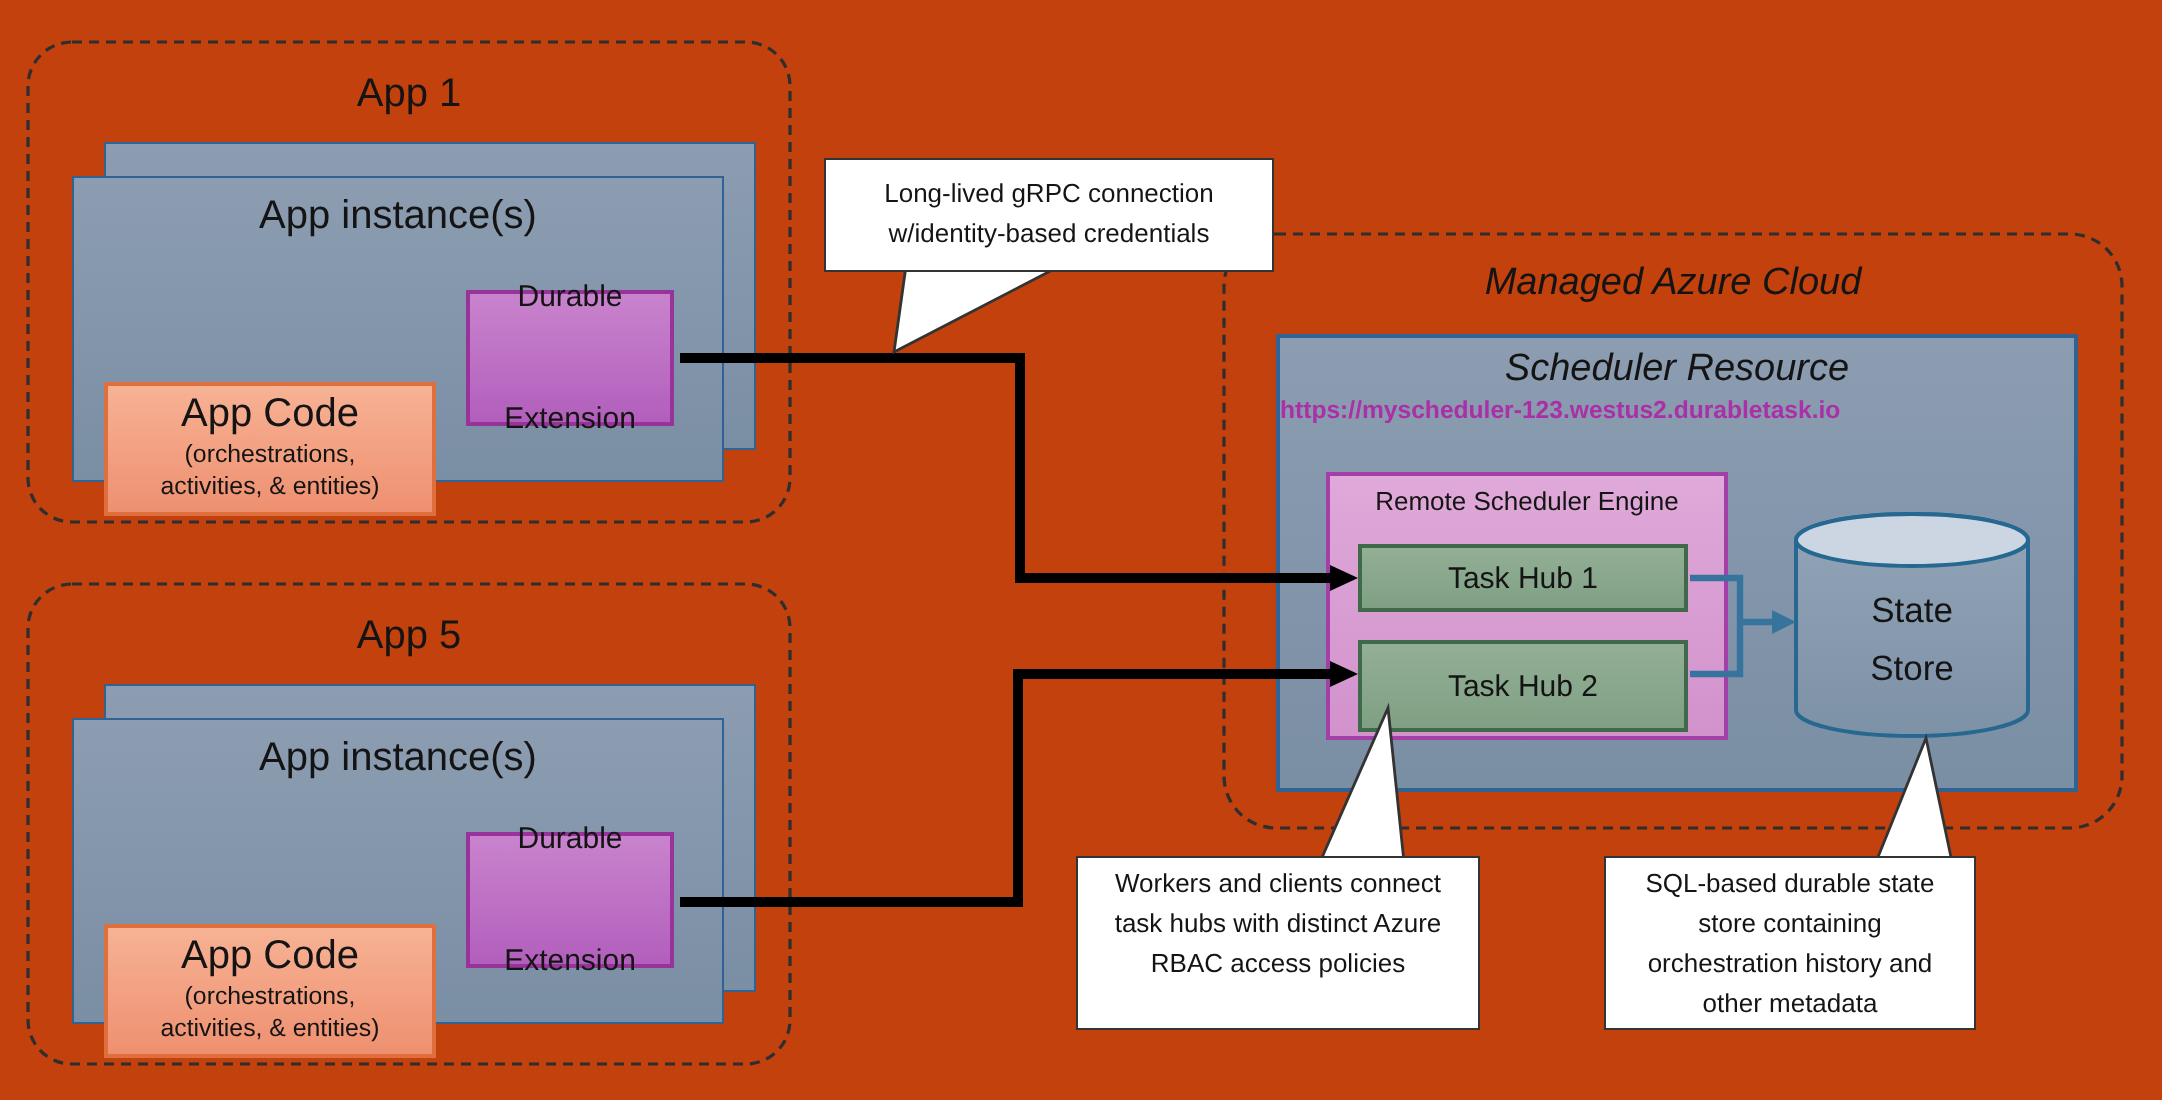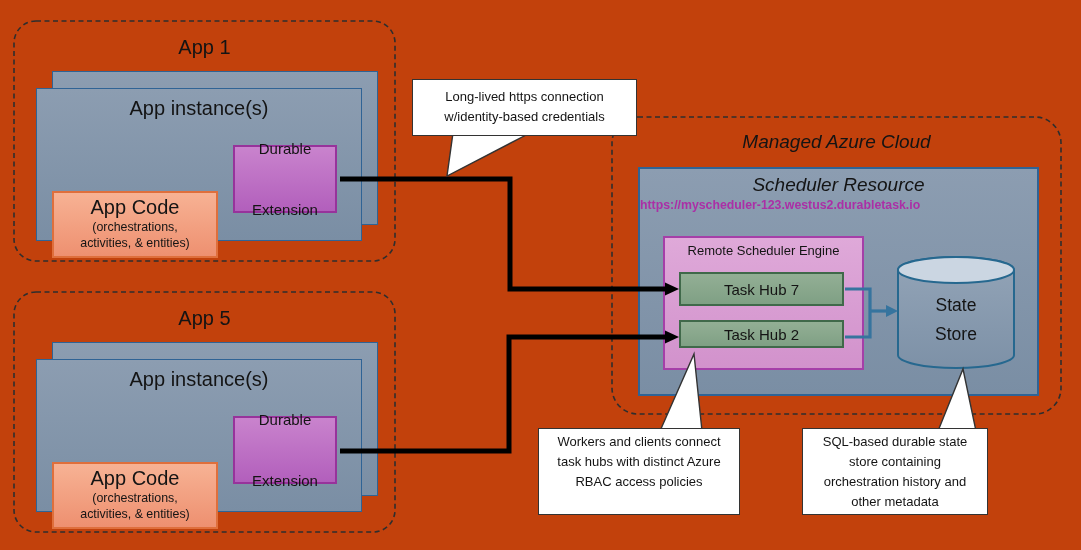--- a/index.html
+++ b/index.html
@@ -100,23 +100,23 @@
   <div class="abs box-blue z2" style="left:638px;top:167px;width:401px;height:229px;box-sizing:border-box;border-width:2px;">
     <div class="title-19" style="margin-top:5px;">Scheduler Resource</div>
     <div style="text-align:left;font-size:12.3px;font-weight:bold;color:#AB2FA6;margin-top:2px;">https://myscheduler-123.westus2.durabletask.io</div>
   </div>
 
   <div class="abs box-pink z3" style="left:663px;top:236px;width:201px;height:134px;box-sizing:border-box;">
     <div style="text-align:center;font-size:13px;margin-top:5px;">Remote Scheduler Engine</div>
   </div>
 
   <div class="abs box-green z4" style="left:679px;top:272px;width:165px;height:34px;box-sizing:border-box;display:flex;align-items:center;justify-content:center;font-size:15px;">
-    <span>Task Hub 7</span>
+    <span>Task Hub 1</span>
   </div>
-  <div class="abs box-green z4" style="left:679px;top:320px;width:165px;height:28px;box-sizing:border-box;display:flex;align-items:center;justify-content:center;font-size:15px;">
+  <div class="abs box-green z4" style="left:679px;top:320px;width:165px;height:46px;box-sizing:border-box;display:flex;align-items:center;justify-content:center;font-size:15px;">
     <span>Task Hub 2</span>
   </div>
 
   <svg class="layer z6" width="1081" height="550">
     <defs>
       <linearGradient id="cylGrad" x1="0" y1="0" x2="0" y2="1">
         <stop offset="0" stop-color="#93A4B7"></stop>
         <stop offset="1" stop-color="#7D91A7"></stop>
       </linearGradient>
     </defs>
@@ -146,21 +146,21 @@
     <polygon points="660,431 702,431 694,354" fill="#ffffff" stroke="#333333" stroke-width="1.4"></polygon>
     <polygon points="938,431 976,431 963,369" fill="#ffffff" stroke="#333333" stroke-width="1.4"></polygon>
   </svg>
 
   <div class="abs z7" style="left:898px;top:291px;width:116px;text-align:center;font-size:17.5px;line-height:29px;">
     <div>State</div>
     <div>Store</div>
   </div>
 
   <div class="abs callout" style="left:412px;top:79px;width:225px;height:57px;padding-top:7px;">
-    <div>Long-lived https connection</div>
+    <div>Long-lived gRPC connection</div>
     <div>w/identity-based credentials</div>
   </div>
 
   <div class="abs callout" style="left:538px;top:428px;width:202px;height:87px;padding-top:3px;">
     <div>Workers and clients connect</div>
     <div>task hubs with distinct Azure</div>
     <div>RBAC access policies</div>
   </div>
 
   <div class="abs callout" style="left:802px;top:428px;width:186px;height:87px;padding-top:3px;">

